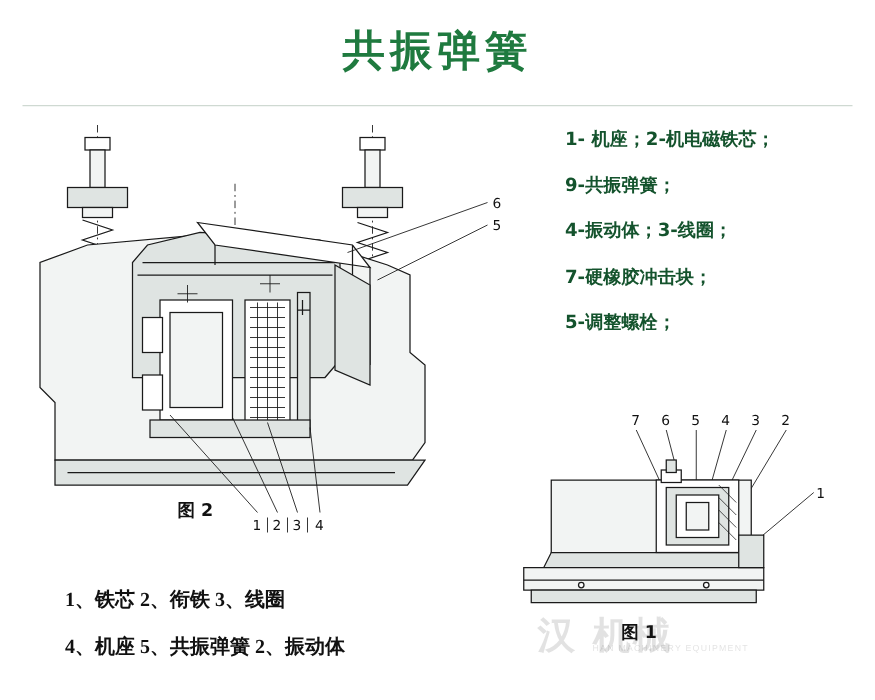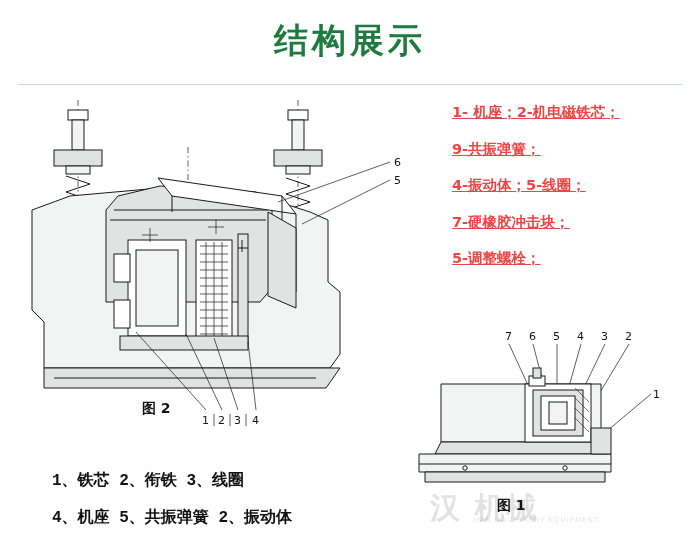--- a/index.html
+++ b/index.html
@@ -44,42 +44,41 @@
   }
   
   .legend {
     position: absolute;
     left: 452px;
     top: 105px;
     width: 240px;
   }
   .legend-line {
     font-size: 14.5px;
-    color: #ef4444;
+    color: #14532d;
     line-height: 1.0;
     margin-bottom: 22px;
     white-space: nowrap;
     font-family: "DejaVu Sans", "Liberation Sans", sans-serif;
     font-weight: 600;
-    text-decoration: underline;
   }
   
   .bottom-caption {
     position: absolute;
     left: 52px;
     top: 470px;
     width: 340px;
   }
   .bottom-caption .cap-line {
     font-size: 16px;
     color: #111111;
     font-weight: bold;
     margin-bottom: 16px;
     white-space: nowrap;
-    font-family: Liberation Mono, monospace;
+    font-family: Liberation Serif, serif;
   }
   .fig-label {
     position: absolute;
     font-size: 14px;
     color: #111;
     font-weight: bold;
     font-family: "DejaVu Sans", "Liberation Sans", sans-serif;
   }
   #fig2-label { left: 142px; top: 400px; }
   #fig1-label { left: 497px; top: 497px; }
@@ -119,21 +118,21 @@
   .fill-mid { fill: #dfe4e2; stroke: #1a1a1a; stroke-width: 1; }
   .fill-white { fill: #ffffff; stroke: #1a1a1a; stroke-width: 1; }
   .numtext { font-family: "DejaVu Sans","Liberation Sans",sans-serif; font-size: 11px; fill: #111; }
 </style>
 </head>
 <body>
 
 <div class="page">
 
   <div class="header">
-    <div class="header-title">结构展示</div>
+    <div class="header-title">共振弹簧</div>
   </div>
   <div class="divider"></div>
 
   <svg id="fig2-svg" width="420" height="340" viewBox="0 0 420 340" style="position:absolute; left:10px; top:92px;">
 
     <line class="ln-dash" x1="68" y1="8" x2="68" y2="250"></line>
     <line class="ln-dash" x1="288" y1="8" x2="288" y2="250"></line>
     <line class="ln-dash" x1="178" y1="55" x2="178" y2="265"></line>
 
     <g>
@@ -233,21 +232,21 @@
       <line x1="220" y1="322" x2="220" y2="334"></line>
       <line x1="236" y1="322" x2="236" y2="334"></line>
     </g>
   </svg>
 
   <div class="fig-label" id="fig2-label">图 2</div>
 
   <div class="legend">
     <div class="legend-line">1-  机座；2-机电磁铁芯；</div>
     <div class="legend-line">9-共振弹簧；</div>
-    <div class="legend-line">4-振动体；5-线圈；</div>
+    <div class="legend-line">4-振动体；3-线圈；</div>
     <div class="legend-line">7-硬橡胶冲击块；</div>
     <div class="legend-line">5-调整螺栓；</div>
   </div>
 
   <svg id="fig1-svg" width="280" height="190" viewBox="0 0 280 190" style="position:absolute; left:405px; top:318px;">
 
     <g>
       <line class="ln-thin" x1="104" y1="26" x2="128" y2="78"></line>
       <line class="ln-thin" x1="128" y1="26" x2="140" y2="72"></line>
       <line class="ln-thin" x1="152" y1="26" x2="152" y2="68"></line>

